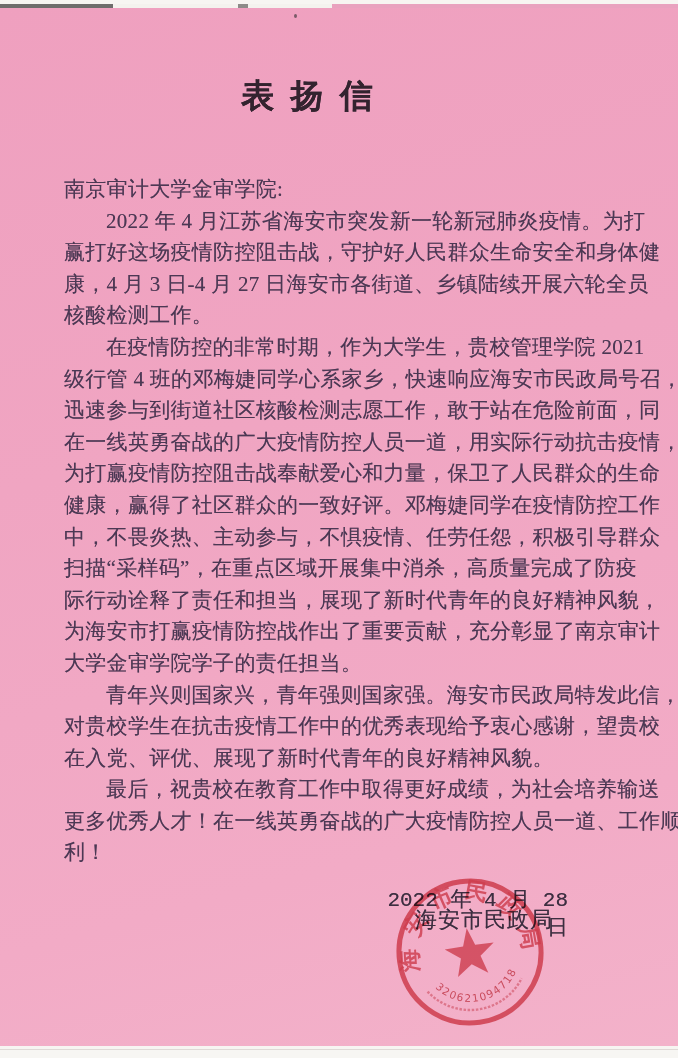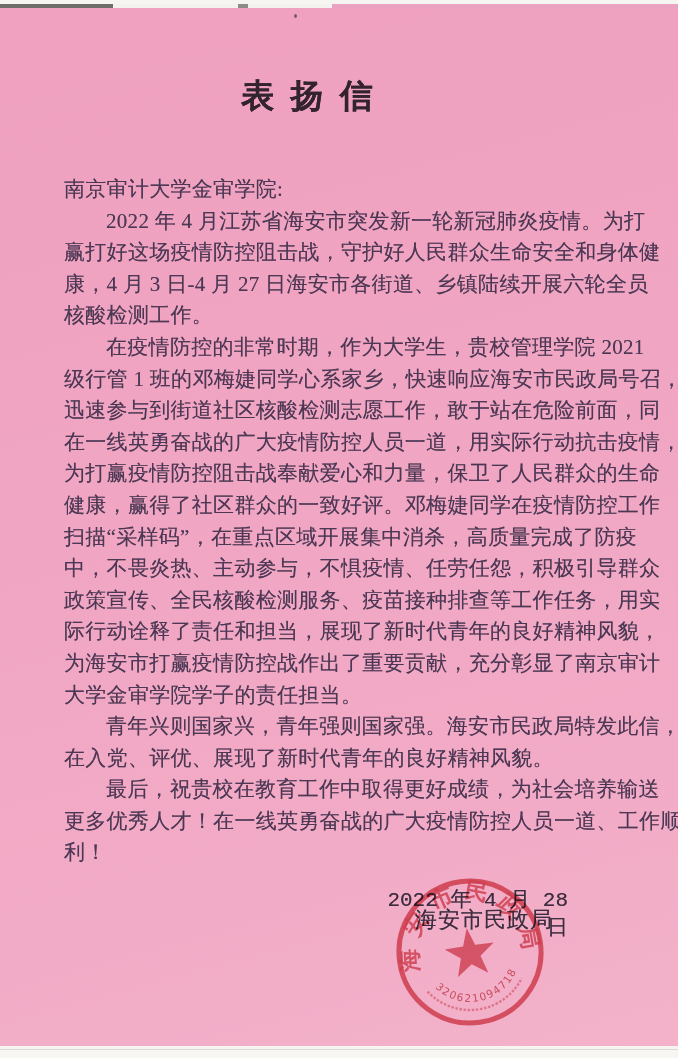--- a/index.html
+++ b/index.html
@@ -81,33 +81,33 @@
 
   <div class="body-block">
     <div class="line">南京审计大学金审学院:</div>
 
     <div class="line indent">2022 年 4 月江苏省海安市突发新一轮新冠肺炎疫情。为打</div>
     <div class="line">赢打好这场疫情防控阻击战，守护好人民群众生命安全和身体健</div>
     <div class="line">康，4 月 3 日-4 月 27 日海安市各街道、乡镇陆续开展六轮全员</div>
     <div class="line">核酸检测工作。</div>
 
     <div class="line indent">在疫情防控的非常时期，作为大学生，贵校管理学院 2021</div>
-    <div class="line">级行管 1 班的邓梅婕同学心系家乡，快速响应海安市民政局号召，</div>
+    <div class="line">级行管 4 班的邓梅婕同学心系家乡，快速响应海安市民政局号召，</div>
     <div class="line">迅速参与到街道社区核酸检测志愿工作，敢于站在危险前面，同</div>
     <div class="line">在一线英勇奋战的广大疫情防控人员一道，用实际行动抗击疫情，</div>
     <div class="line">为打赢疫情防控阻击战奉献爱心和力量，保卫了人民群众的生命</div>
     <div class="line">健康，赢得了社区群众的一致好评。邓梅婕同学在疫情防控工作</div>
+    <div class="line">中，不畏炎热、主动参与，不惧疫情、任劳任怨，积极引导群众</div>
     <div class="line">扫描“采样码”，在重点区域开展集中消杀，高质量完成了防疫</div>
-    <div class="line">中，不畏炎热、主动参与，不惧疫情、任劳任怨，积极引导群众</div>
-    <div class="line">政策宣传、全民核酸检测服务、疫苗接种排查等工作任务，用实</div>
     <div class="line">际行动诠释了责任和担当，展现了新时代青年的良好精神风貌，</div>
     <div class="line">为海安市打赢疫情防控战作出了重要贡献，充分彰显了南京审计</div>
     <div class="line">大学金审学院学子的责任担当。</div>
 
     <div class="line indent">青年兴则国家兴，青年强则国家强。海安市民政局特发此信，</div>
+    <div class="line">对贵校学生在抗击疫情工作中的优秀表现给予衷心感谢，望贵校</div>
     <div class="line">在入党、评优、展现了新时代青年的良好精神风貌。</div>
 
     <div class="line indent">最后，祝贵校在教育工作中取得更好成绩，为社会培养输送</div>
     <div class="line">更多优秀人才！在一线英勇奋战的广大疫情防控人员一道、工作顺</div>
     <div class="line">利！</div>
   </div>
 
   <div class="sign">海安市民政局</div>
   <div class="date">2022 年 4 月 28 日</div>
 

